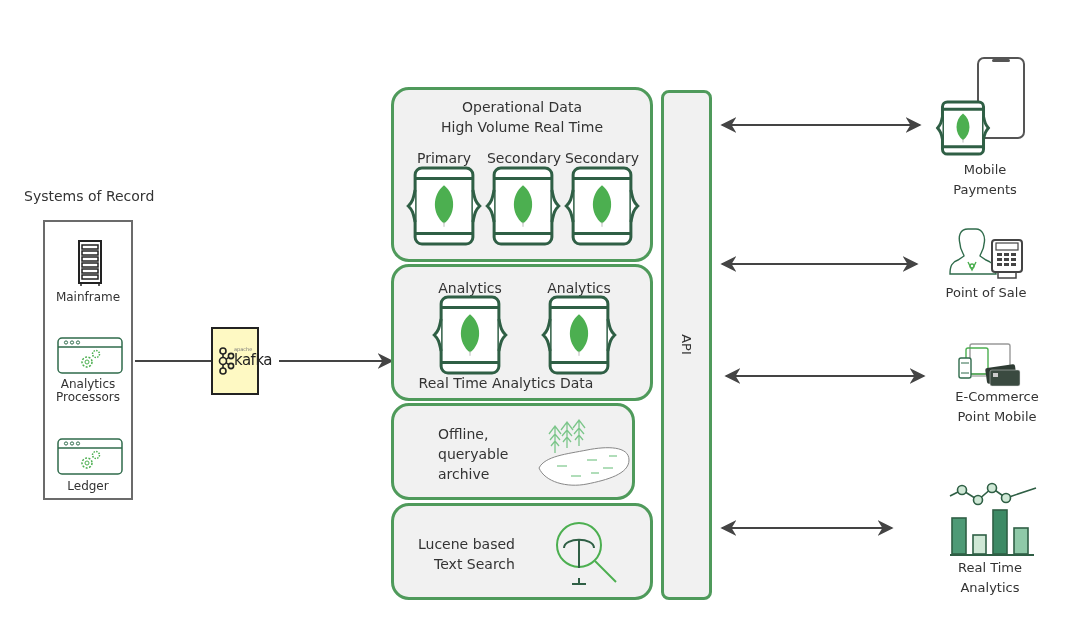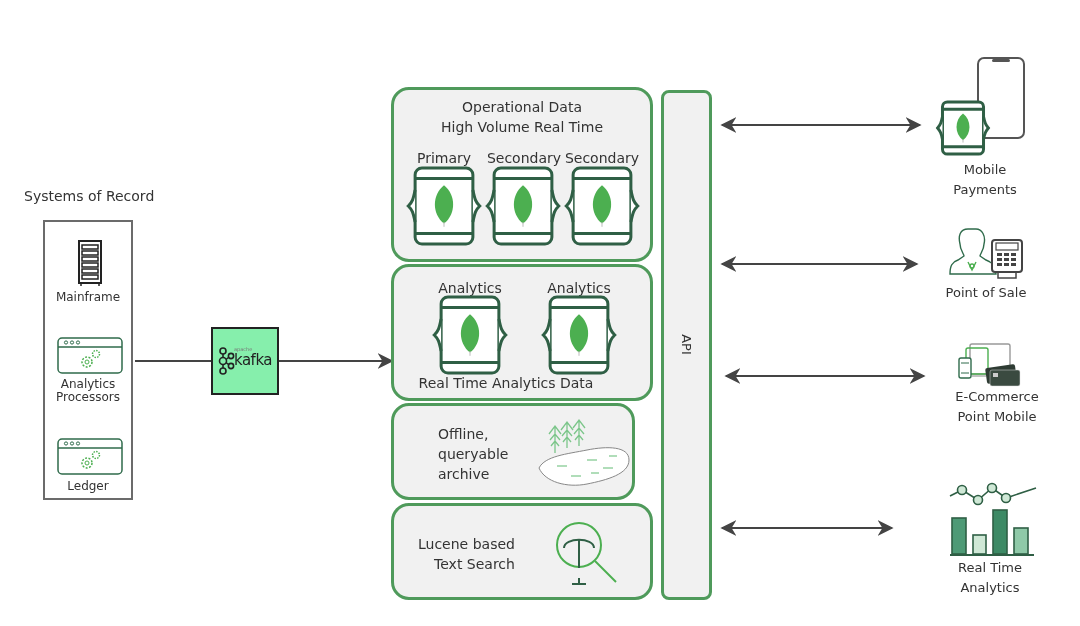--- a/index.html
+++ b/index.html
@@ -2,21 +2,21 @@
 <html><head>
 <meta charset="utf-8">
 <style>
   html, body { margin:0; padding:0; background:#ffffff; }
   body { width:1080px; height:626px; position:relative; overflow:hidden;
          font-family:"DejaVu Sans", sans-serif; color:#333; }
   .abs { position:absolute; }
   .sor-title { left:24px; top:188px; font-size:14px; color:#333; }
   .sor-box { left:43px; top:220px; width:90px; height:280px; border:2px solid #6b6b6b; background:#fff; box-sizing:border-box; }
   .sor-label { font-size:12px; color:#333; text-align:center; width:90px; line-height:13px; }
-  .kafka-box { left:211px; top:327px; width:68px; height:68px; border:2px solid #222; box-sizing:border-box; background:#86efac; }
+  .kafka-box { left:211px; top:327px; width:48px; height:68px; border:2px solid #222; box-sizing:border-box; background:#fef9c3; }
   .panel { border:3px solid #4f9a5b; border-radius:18px; background:#f1f1f1; box-sizing:border-box; }
   .panel-title { font-size:14px; color:#333; text-align:center; line-height:20px; }
   .node-label { font-size:14px; color:#333; text-align:center; }
   .api { left:661px; top:90px; width:51px; height:510px; border:3px solid #4f9a5b; border-radius:8px; background:#f1f1f1; box-sizing:border-box; }
   .api-label { font-size:13px; color:#333; transform:rotate(90deg); left:664px; top:337px; width:45px; text-align:center; }
   .client-label { font-size:13px; color:#333; text-align:center; line-height:20px; width:130px; }
   svg { overflow:visible; }
 </style>
 </head>
 <body>

